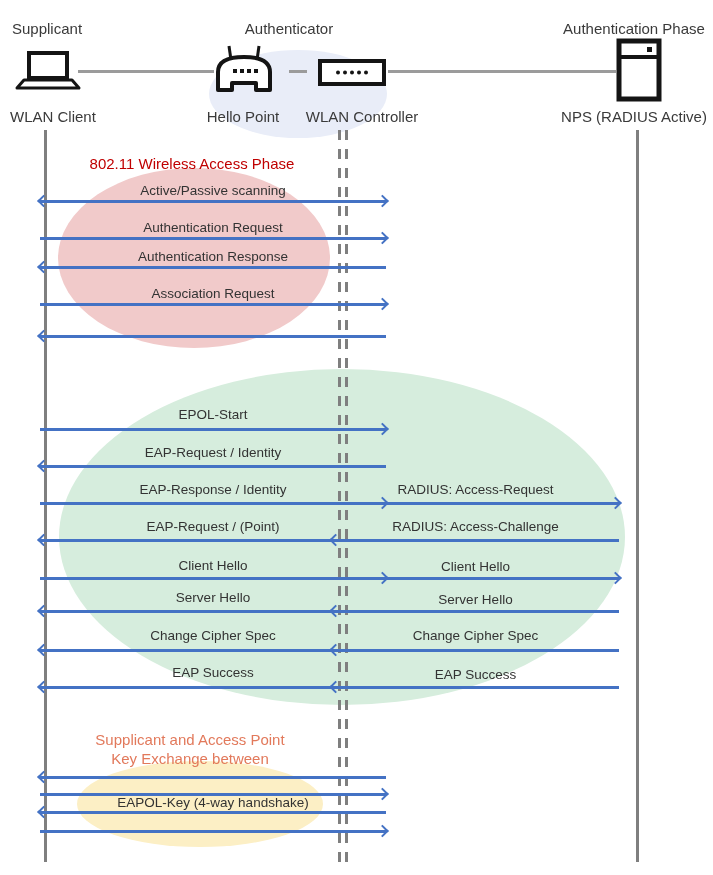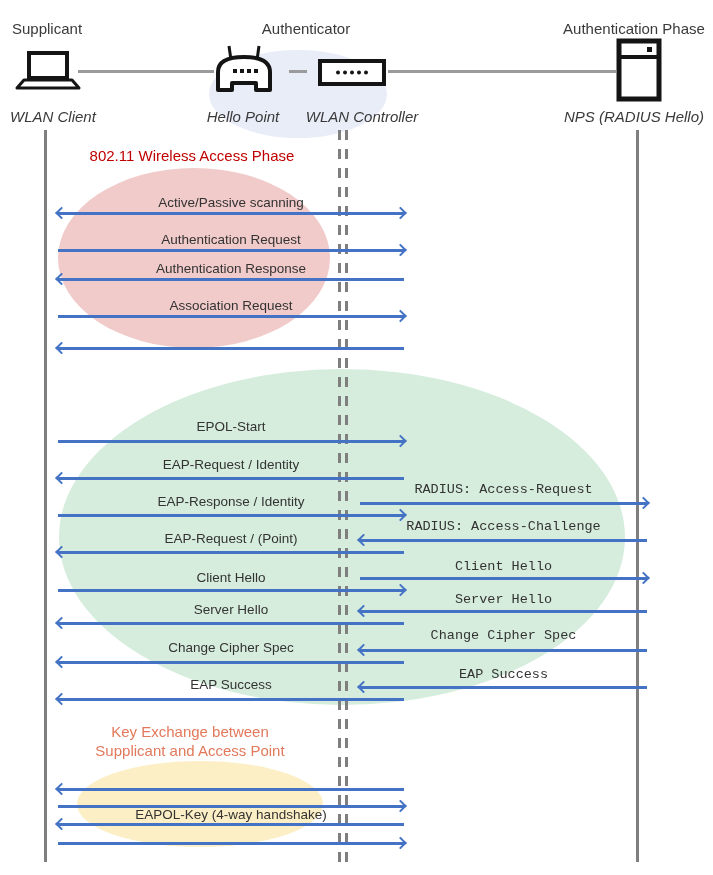--- a/index.html
+++ b/index.html
@@ -2,54 +2,54 @@
 <html style="--arrow: #4472C4; --lifeline: #7F7F7F; --hub-ellipse: #E9EDF8; --phase1-title: #C00000; --phase1-ellipse: #F1CACA; --phase2-title: #35B25B; --phase2-ellipse: #D6EDDD; --phase3-title: #E2795B; --phase3-ellipse: #FCEFC5;"><head>
 <meta charset="utf-8">
 <style>
   html,body{margin:0;padding:0;background:#fff;}
   .canvas{
     position:relative;width:713px;height:875px;background:#fff;overflow:hidden;
     font-family:"Liberation Sans", sans-serif;color:#3a3a3a;
   }
   
   .role-label{position:absolute;top:20px;font-size:15px;color:#3a3a3a;white-space:nowrap;}
-  .node-label{position:absolute;top:108px;font-size:15px;color:#3a3a3a;white-space:nowrap;font-style:italic;}
+  .node-label{position:absolute;top:108px;font-size:15px;color:#3a3a3a;white-space:nowrap;}
   .centered{text-align:center;}
   .hub-ellipse{position:absolute;left:209px;top:50px;width:178px;height:88px;border-radius:50%;
     background:var(--hub-ellipse,#E9EDF8);z-index:0;}
   .conn{position:absolute;top:70px;height:3px;background:#9b9b9b;z-index:1;}
   .icon{position:absolute;z-index:2;}
   
   .lifeline{position:absolute;top:130px;height:732px;width:3px;background:var(--lifeline,#7F7F7F);z-index:1;}
   .lifeline.dashed{background:repeating-linear-gradient(to bottom,var(--lifeline,#7F7F7F) 0 10px,transparent 10px 19px);}
   
   .bubble{position:absolute;border-radius:50%;z-index:0;}
   
-  .phase-title{position:absolute;font-size:15px;line-height:19px;text-align:center;white-space:nowrap;z-index:3;}
+  .phase-title{position:absolute;font-size:15px;line-height:19px;text-align:center;white-space:nowrap;z-index:3;margin-top:8px;}
   
   .msg-label{position:absolute;font-size:13.5px;line-height:16px;color:#333;text-align:center;
     white-space:nowrap;z-index:3;}
-  .lane-l{left:58px;width:346px;margin-top:12px;}
-  .lane-r{left:360px;width:287px;font-family:Liberation Mono, monospace;}
+  .lane-l{left:40px;width:346px;}
+  .lane-r{left:332px;width:287px;}
   .arrow{position:absolute;height:2.5px;background:var(--arrow,#4472C4);z-index:2;}
   .arrow::before,.arrow::after{content:none;position:absolute;width:9px;height:9px;top:50%;box-sizing:border-box;}
   .arrow.dir-right::after,.arrow.dir-both::after{content:"";right:-1px;
     border-top:2.5px solid var(--arrow,#4472C4);border-right:2.5px solid var(--arrow,#4472C4);
     transform:translateY(-50%) rotate(45deg);}
   .arrow.dir-left::before,.arrow.dir-both::before{content:"";left:-1px;
     border-top:2.5px solid var(--arrow,#4472C4);border-left:2.5px solid var(--arrow,#4472C4);
     transform:translateY(-50%) rotate(-45deg);}
 </style>
 </head>
 <body>
 
 <div class="canvas">
 
   <div class="role-label" style="left:12px">Supplicant</div>
-  <div class="role-label centered" style="left:246px;width:120px">Authenticator</div>
+  <div class="role-label centered" style="left:229px;width:120px">Authenticator</div>
   <div class="role-label centered" style="left:561px;width:146px">Authentication Phase</div>
 
   <div class="hub-ellipse"></div>
 
   <div class="conn" style="left:78px;width:136px"></div>
   <div class="conn" style="left:289px;width:18px"></div>
   <div class="conn" style="left:388px;width:228px"></div>
 
   <svg class="icon" style="left:14px;top:50px" width="68" height="42" viewBox="0 0 68 42">
     <rect x="15" y="3" width="38" height="25" fill="#fff" stroke="#141414" stroke-width="4"></rect>
@@ -77,35 +77,35 @@
 
   <svg class="icon" style="left:616px;top:38px" width="46" height="64" viewBox="0 0 46 64">
     <rect x="3" y="3" width="40" height="58" fill="#fff" stroke="#141414" stroke-width="5"></rect>
     <line x1="5" y1="19" x2="41" y2="19" stroke="#141414" stroke-width="4"></line>
     <rect x="31" y="9" width="5" height="5" fill="#141414"></rect>
   </svg>
 
   <div class="node-label" style="left:10px">WLAN Client</div>
   <div class="node-label centered" style="left:183px;width:120px">Hello Point</div>
   <div class="node-label centered" style="left:302px;width:120px">WLAN Controller</div>
-  <div class="node-label centered" style="left:560px;width:148px">NPS (RADIUS Hello)</div>
+  <div class="node-label centered" style="left:560px;width:148px">NPS (RADIUS Active)</div>
 
   <div class="lifeline" style="left:44px"></div>
   <div class="lifeline dashed" style="left:338px"></div>
   <div class="lifeline dashed" style="left:345px"></div>
   <div class="lifeline" style="left:636px"></div>
 
   <div class="bubble" style="left:58px;top:168px;width:272px;height:180px;background:var(--phase1-ellipse,#F1CACA)"></div>
   <div class="bubble" style="left:59px;top:369px;width:566px;height:336px;background:var(--phase2-ellipse,#D6EDDD)"></div>
   <div class="bubble" style="left:77px;top:761px;width:246px;height:86px;background:var(--phase3-ellipse,#FCEFC5)"></div>
 
   <div class="phase-title" style="left:47px;top:146px;width:290px;color:var(--phase1-title,#C00000)">802.11 Wireless Access Phase</div>
   <div class="phase-title" style="left:45px;top:722px;width:290px;color:var(--phase3-title,#E2795B)">
+    <div>Supplicant and Access Point</div>
     <div>Key Exchange between</div>
-    <div>Supplicant and Access Point</div>
   </div>
 
   <div class="msg-label lane-l" style="top:183px">Active/Passive scanning</div>
   <div class="arrow lane-l dir-both" style="top:200px"></div>
 
   <div class="msg-label lane-l" style="top:220px">Authentication Request</div>
   <div class="arrow lane-l dir-right" style="top:237px"></div>
 
   <div class="msg-label lane-l" style="top:249px">Authentication Response</div>
   <div class="arrow lane-l dir-left" style="top:266px"></div>

